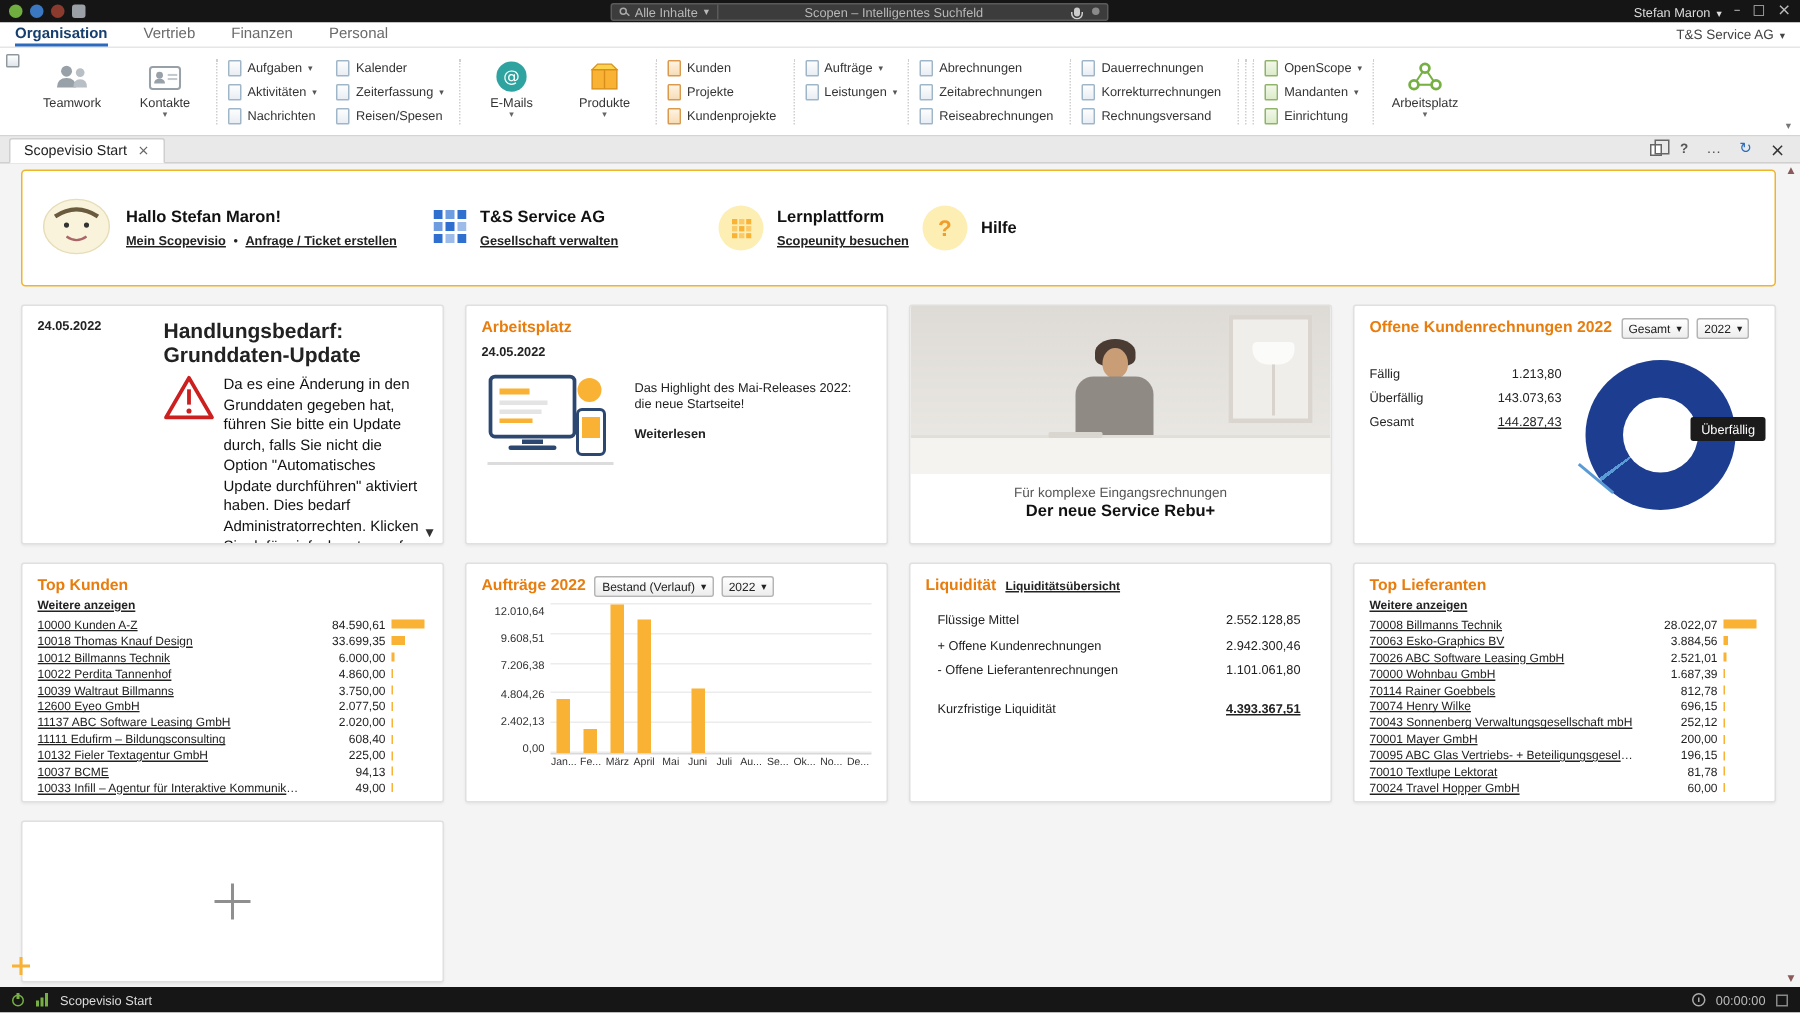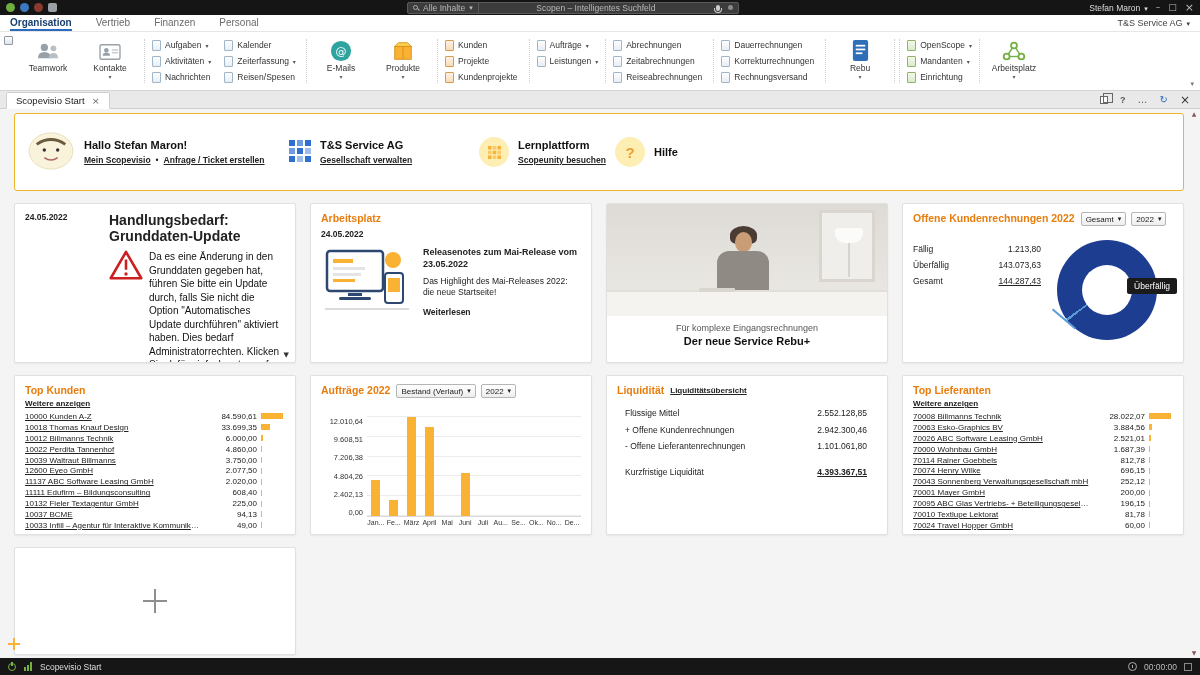--- a/index.html
+++ b/index.html
@@ -135,21 +135,21 @@
   
   .list-more { font-size:8px; text-decoration:underline; font-weight:bold; margin-top:3px; cursor:pointer; }
   .trows { margin-top:3px; }
   .trow { display:flex; align-items:center; height:10.9px; gap:4px; cursor:pointer; }
   .trow .lbl { flex:1; min-width:0; overflow:hidden; text-overflow:ellipsis; white-space:nowrap; text-decoration:underline; font-size:8px; }
   .trow .amt { width:52px; text-align:right; font-size:8px; flex:none; }
   .trow .barw { width:24px; flex:none; display:flex; }
   .trow .bar { height:6px; background:#f9b233; width:1px; }
 
   
-  .chart { display:flex; margin-top:19px; }
+  .chart { display:flex; margin-top:5px; }
   .yaxis { width:46px; flex:none; height:100px; display:flex; flex-direction:column; justify-content:space-between; align-items:flex-end; padding-right:4px; font-size:7.5px; color:#333; }
   .plot { flex:1; height:100px; position:relative; border-bottom:1px solid #d9d9d9; }
   .gridline { position:absolute; left:0; right:0; height:1px; background:#ececec; }
   .cols { position:absolute; inset:0; display:flex; }
   .col { flex:1; display:flex; justify-content:center; align-items:flex-end; }
   .obar { width:9px; }
   .xlabels { display:flex; margin-left:46px; margin-top:2px; font-size:7px; color:#333; }
   .xl { flex:1; text-align:center; white-space:nowrap; }
 
   
@@ -382,33 +382,20 @@
     </div>
       <div class="rib-s">
       <span class="mini-ic"></span>
       <span>Rechnungsversand</span>
         <span class="scaret"></span>
     </div>
     </div>
 
   <div class="rib-sep"></div>
 
-  <div class="rib-group lg">
-    <div class="rib-l has-caret">
-      <span class="lic">
-        <svg viewBox="0 0 20 24" width="19" height="23">
-            <rect x="2" y="1" width="16" height="22" rx="2" fill="#2f6fb7"></rect>
-            <rect x="5" y="6" width="10" height="1.8" fill="#fff"></rect>
-            <rect x="5" y="10" width="10" height="1.8" fill="#fff"></rect>
-            <rect x="5" y="14" width="7" height="1.8" fill="#fff"></rect>
-          </svg>
-      </span>
-      <span class="llabel">Rebu</span>
-    </div>
-  </div>
 
   <div class="rib-sep"></div>
 
 
   <div class="rib-sep"></div>
 
   <div class="rib-group sm tint-green">
       <div class="rib-s">
       <span class="mini-ic"></span>
       <span>OpenScope</span>
@@ -578,21 +565,20 @@
               <rect x="12" y="32" width="22" height="3" fill="#f9b233"></rect>
               <circle cx="72" cy="13" r="8" fill="#f9b233"></circle>
               <rect x="64" y="26" width="18" height="30" rx="3" fill="#fff" stroke="#2c4770" stroke-width="2"></rect>
               <rect x="67" y="31" width="12" height="14" fill="#f9b233"></rect>
               <rect x="27" y="46" width="14" height="3" fill="#2c4770"></rect>
               <rect x="18" y="50" width="32" height="3" rx="1.5" fill="#2c4770"></rect>
               <path d="M4 62 H88" stroke="#dcdcdc" stroke-width="2"></path>
             </svg>
         </span>
         <div style="min-width:0;">
-          <div class="news-headline">Releasenotes zum Mai-Release vom 23.05.2022</div>
           <div class="news-body">Das Highlight des Mai-Releases 2022: die neue Startseite!</div>
           <div class="news-more">Weiterlesen</div>
         </div>
       </div>
     </div>
 
     <div class="card promo">
       <div class="promo-photo">
         <div class="ph-window"></div>
         <div class="ph-lamp"></div>

